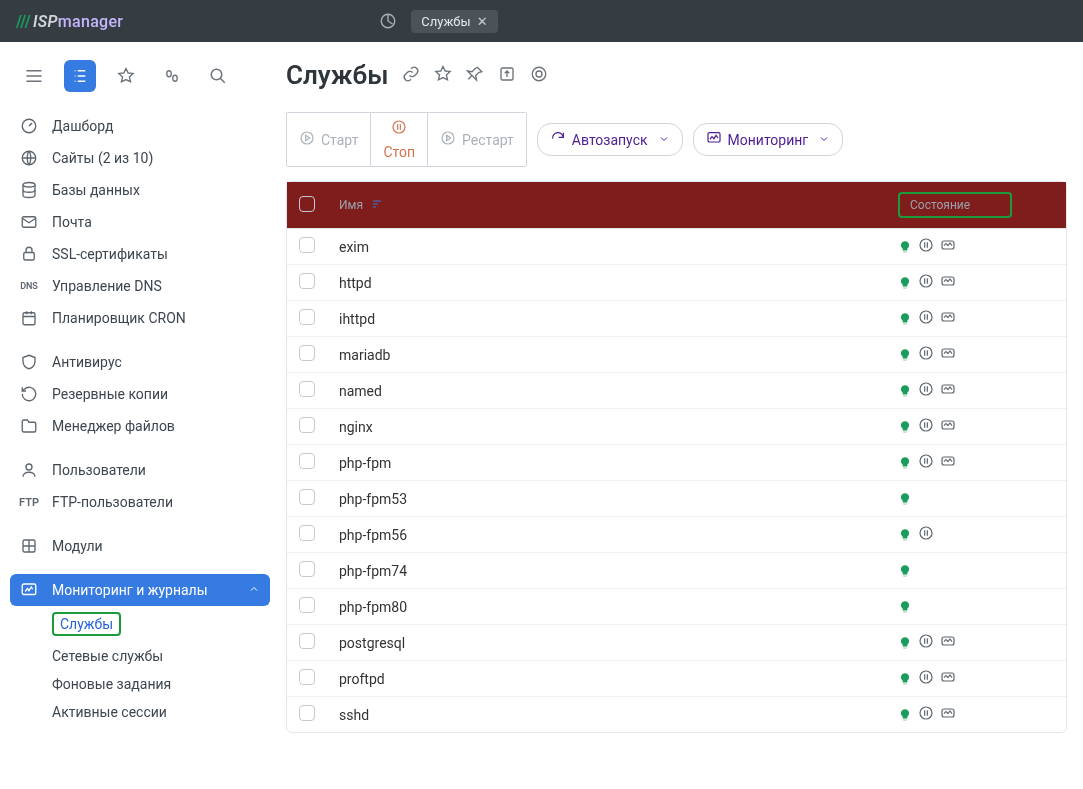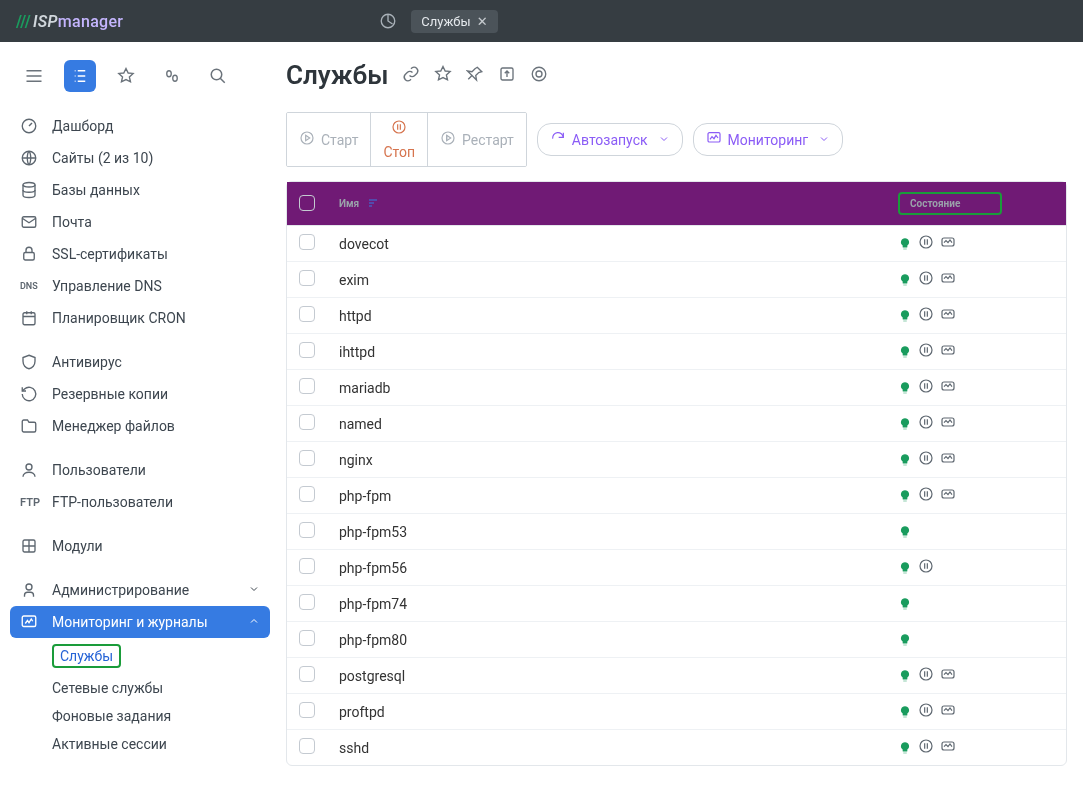--- a/index.html
+++ b/index.html
@@ -11,44 +11,44 @@
 .topbar-icons { margin-left: 250px; display: flex; align-items: center; gap: 8px; }
 .tb-iconbtn { width: 30px; height: 30px; display: flex; align-items: center; justify-content: center; color: #a9b1b8; cursor: pointer; border-radius: 4px; }
 .tab-pill { background: #4b5359; color: #e5e9ed; padding: 4px 10px; border-radius: 4px; display: flex; align-items: center; gap: 6px; font-size: 13px; }
 .tab-close { cursor: pointer; opacity: .8; }
 .container { display: flex; }
 .sidebar { width: 280px; padding: 14px 10px 20px 10px; border-right: 0; }
 .sb-toprow { display: flex; align-items: center; gap: 14px; padding: 4px 8px 18px 8px; }
 .sb-iconbtn { width: 32px; height: 32px; display: flex; align-items: center; justify-content: center; color: #6b737b; border-radius: 6px; cursor: pointer; }
 .sb-iconbtn.active { background: #367be2; color: #fff; }
 .sb-item { display: flex; align-items: center; gap: 14px; padding: 7px 10px; color: #3d464f; cursor: pointer; border-radius: 6px; }
-.sb-item .sb-icon { width: 18px; height: 18px; display: flex; align-items: center; justify-content: flex-start; color: #5e6770; }
+.sb-item .sb-icon { width: 18px; height: 18px; display: flex; align-items: center; justify-content: center; color: #5e6770; }
 .sb-item.active { background: #367be2; color: #fff; }
 .sb-item.active .sb-icon { color: #fff; }
 .sb-item .chev { margin-left: auto; }
 .sb-sub { padding-left: 42px; }
 .sb-sub .sb-sub-item { padding: 6px 0; color: #3d464f; cursor: pointer; }
 .sb-sub .sb-sub-item.sel { color: #2563d6; }
 .sb-spacer { height: 12px; }
 .highlight-box { border: 2px solid #1a9c3a; border-radius: 4px; padding: 2px 6px; display: inline-block; }
 .main { flex: 1; padding: 18px 16px 20px 6px; }
 .page-title-row { display: flex; align-items: center; gap: 14px; margin-bottom: 22px; }
 .page-title { font-size: 26px; font-weight: 600; color: #2e353b; }
 .title-icons { display: flex; align-items: center; gap: 14px; color: #6b737b; }
 .title-icons .ic { cursor: pointer; }
 .toolbar { display: flex; align-items: center; gap: 10px; margin-bottom: 14px; }
-.btn { border: 1px solid #cfd5db; background: #fff; color: #8b5cf6; padding: 6px 12px; border-radius: 14px; display: inline-flex; align-items: center; gap: 6px; cursor: pointer; font-size: 14px; }
+.btn { border: 1px solid #cfd5db; background: #fff; color: #4c1d95; padding: 6px 12px; border-radius: 14px; display: inline-flex; align-items: center; gap: 6px; cursor: pointer; font-size: 14px; }
 .btn.disabled { color: #aab1b9; }
 .btn .chev-s { margin-left: 4px; }
 .btn-group { display: inline-flex; border: 1px solid #cfd5db; border-radius: 2px; overflow: hidden; }
 .btn-group .btn { border: 0; border-right: 1px solid #cfd5db; border-radius: 0; }
 .btn-group .btn:last-child { border-right: 0; }
 .btn.stop { color: #d6744e; flex-direction: column; }
 .table { width: 100%; border: 1px solid #e3e7eb; border-radius: 6px; border-collapse: separate; border-spacing: 0; }
-.thead th { text-align: left; font-weight: 700; color: #9aa1aa; font-size: 10px; padding: 10px 12px; border-bottom: 1px solid #e3e7eb; background: #701a75; }
+.thead th { text-align: left; font-weight: 400; color: #9aa1aa; font-size: 12px; padding: 10px 12px; border-bottom: 1px solid #e3e7eb; background: #7f1d1d; }
 .th-status { padding-right: 50px; }
 .th-status-inner { display: inline-block; border: 2px solid #1a9c3a; border-radius: 4px; padding: 4px 40px 4px 10px; color: #9aa1aa; }
 .th-name { display: flex; align-items: center; gap: 8px; }
 .sort-icon { color: #367be2; }
 tbody td { padding: 8px 12px; border-bottom: 1px solid #eef1f4; }
 tbody tr:last-child td { border-bottom: 0; }
 .chk { width: 16px; height: 16px; border: 1.5px solid #c4cad1; border-radius: 4px; display: inline-block; cursor: pointer; }
 .state-icons { display: flex; align-items: center; gap: 6px; }
 .bulb { width: 14px; height: 14px; display: inline-block; }
 .bulb svg { display: block; }
@@ -224,32 +224,20 @@
           <svg width="18" height="18" viewBox="0 0 24 24" fill="none" stroke="currentColor" stroke-width="1.8">
             <rect x="4" y="4" width="16" height="16" rx="2"></rect>
             <path d="M12 4v16M4 12h16"></path>
           </svg>
         </span>
       <span>Модули</span>
     </div>
 
     <div class="sb-spacer"></div>
 
-    <div class="sb-item">
-      <span class="sb-icon">
-          <svg width="18" height="18" viewBox="0 0 24 24" fill="none" stroke="currentColor" stroke-width="1.8">
-            <circle cx="12" cy="8" r="4"></circle>
-            <path d="M6 21v-2a4 4 0 0 1 4-4h4a4 4 0 0 1 4 4v2"></path>
-          </svg>
-        </span>
-      <span>Администрирование</span>
-      <span class="chev"><svg width="12" height="12" viewBox="0 0 24 24" fill="none" stroke="currentColor" stroke-width="2">
-            <path d="M6 9l6 6 6-6"></path>
-          </svg></span>
-    </div>
     <div class="sb-item active">
       <span class="sb-icon">
           <svg width="18" height="18" viewBox="0 0 24 24" fill="none" stroke="currentColor" stroke-width="1.8">
             <rect x="3" y="4" width="18" height="14" rx="2"></rect>
             <path d="M7 14l3-4 2 3 3-5 2 3"></path>
           </svg>
         </span>
       <span>Мониторинг и журналы</span>
       <span class="chev"><svg width="12" height="12" viewBox="0 0 24 24" fill="none" stroke="currentColor" stroke-width="2">
             <path d="M6 15l6-6 6 6"></path>
@@ -356,41 +344,20 @@
           <th class="th-status" style="width:180px; text-align:left;">
             <span class="th-status-inner">
               <span>Состояние</span>
             </span>
           </th>
         </tr>
       </thead>
       <tbody id="service-rows">
           <tr>
             <td><span class="chk"></span></td>
-            <td>dovecot</td>
-            <td>
-              <div class="state-icons">
-                <span class="bulb">
-                  <svg width="14" height="14" viewBox="0 0 24 24">
-                    <path fill="#1a9c5e" d="M9 21h6v-1H9v1zm3-19a7 7 0 0 0-4 12.7V17a1 1 0 0 0 1 1h6a1 1 0 0 0 1-1v-2.3A7 7 0 0 0 12 2z"></path>
-                  </svg>
-                </span>
-                <span><svg width="16" height="16" viewBox="0 0 24 24" fill="none" stroke="#5e6770" stroke-width="1.8">
-                    <circle cx="12" cy="12" r="9"></circle>
-                    <path d="M10 8v8M14 8v8"></path>
-                  </svg></span>
-                <span><svg width="16" height="16" viewBox="0 0 24 24" fill="none" stroke="#5e6770" stroke-width="1.8">
-                    <rect x="3" y="6" width="18" height="12" rx="3"></rect>
-                    <path d="M6 13l3-3 3 3 3-4 3 4"></path>
-                  </svg></span>
-              </div>
-            </td>
-          </tr>
-          <tr>
-            <td><span class="chk"></span></td>
             <td>exim</td>
             <td>
               <div class="state-icons">
                 <span class="bulb">
                   <svg width="14" height="14" viewBox="0 0 24 24">
                     <path fill="#1a9c5e" d="M9 21h6v-1H9v1zm3-19a7 7 0 0 0-4 12.7V17a1 1 0 0 0 1 1h6a1 1 0 0 0 1-1v-2.3A7 7 0 0 0 12 2z"></path>
                   </svg>
                 </span>
                 <span><svg width="16" height="16" viewBox="0 0 24 24" fill="none" stroke="#5e6770" stroke-width="1.8">
                     <circle cx="12" cy="12" r="9"></circle>

